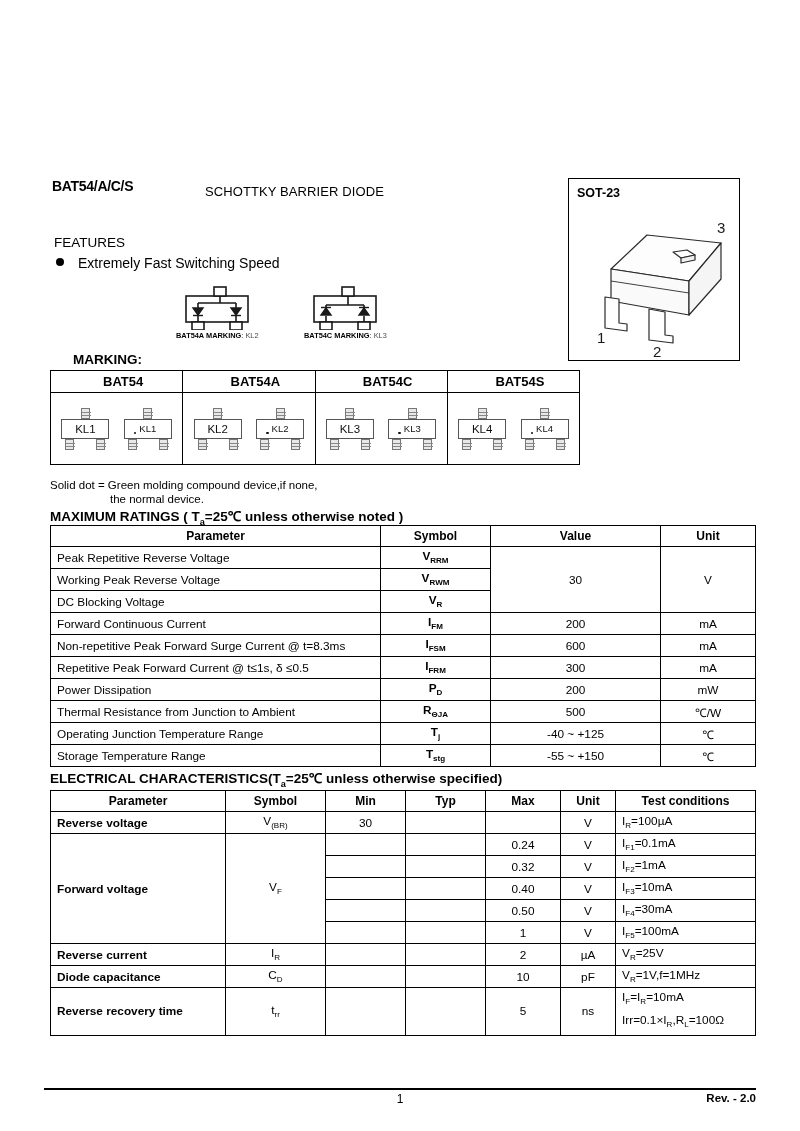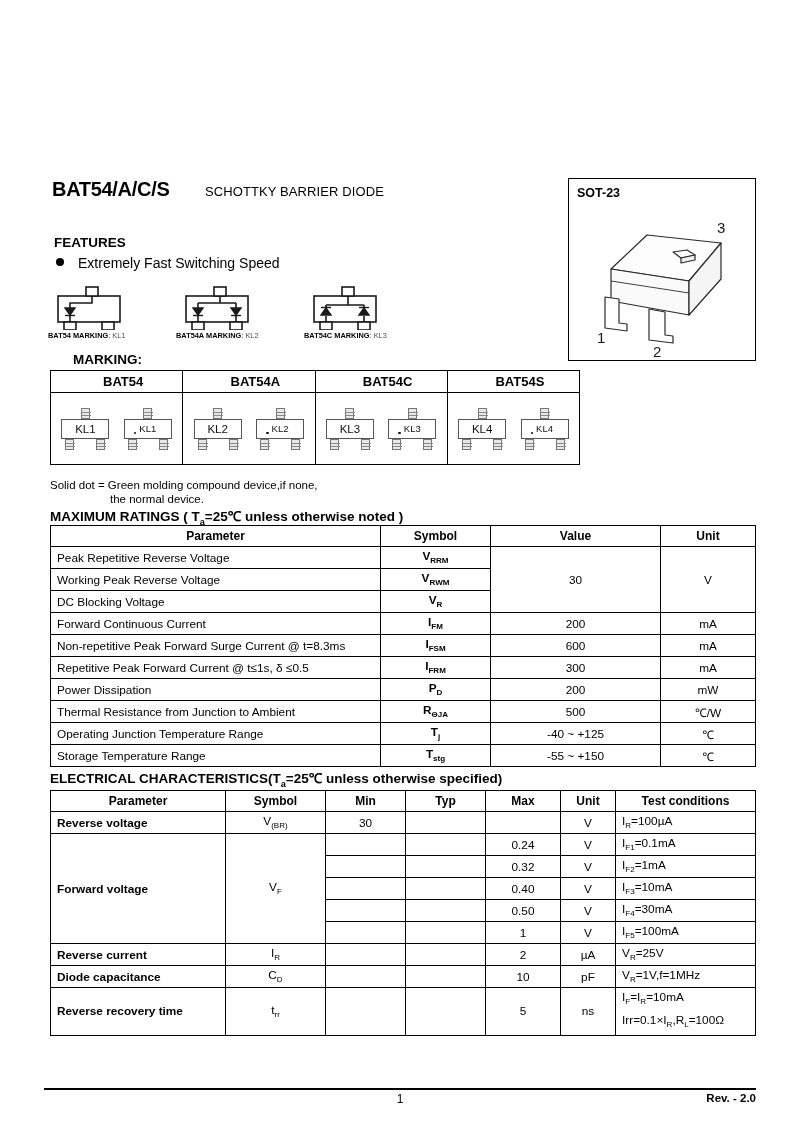--- a/index.html
+++ b/index.html
@@ -26,49 +26,49 @@
   }
   .doc-title span {
     border-bottom: 2.5px solid #000;
     padding-bottom: 2px;
   }
 
   
   .part-no {
     position: absolute;
     top: 178px; left: 52px;
-    font-size: 20px; font-weight: bold;
+    font-size: 14px; font-weight: bold;
     letter-spacing: -0.3px;
     text-align: center;
   }
   .part-desc {
     position: absolute;
     top: 184px; left: 205px;
     font-size: 13px;
     letter-spacing: 0.1px;
   }
 
   
   .pkg-box {
     position: absolute;
     top: 178px; left: 568px;
-    width: 188px; height: 183px;
+    width: 172px; height: 183px;
     border: 1.6px solid #000;
     background: #fff;
   }
   .pkg-label {
     position: absolute; top: 7px; left: 8px;
     font-size: 12.5px; font-weight: bold;
   }
   .pkg-art { position: absolute; top: 18px; left: 0; width: 188px; height: 164px; }
 
   
   .features-hd {
     position: absolute; top: 235px; left: 54px;
-    font-size: 13.5px; font-weight: bold;
+    font-size: 13.5px; font-weight: normal;
   }
   .feature-bullet {
     position: absolute; top: 258px; left: 56px;
     width: 8px; height: 8px; border-radius: 50%;
     background: #000;
   }
   .feature-text {
     position: absolute; top: 255px; left: 78px;
     font-size: 14px;
   }
@@ -229,37 +229,20 @@
       <text x="84" y="160" font-family="Liberation Sans, sans-serif" font-size="15" fill="#1a1a1a">2</text>
     </svg>
   </div>
 
   <div class="features-hd">FEATURES</div>
   <div class="feature-bullet"></div>
   <div class="feature-text">Extremely Fast Switching Speed</div>
 
   <div class="sym-row">
 
-    <div class="sym-cell" style="left:0px;">
-      <svg width="120" height="44" viewBox="0 0 120 44">
-        <g fill="none" stroke="#1a1a1a" stroke-width="1.6">
-          <rect x="10" y="10" width="62" height="26" fill="#fff"></rect>
-          <rect x="38" y="1" width="12" height="9" fill="#fff"></rect>
-          <rect x="16" y="36" width="12" height="8" fill="#fff"></rect>
-          <rect x="54" y="36" width="12" height="8" fill="#fff"></rect>
-          <path d="M44,10 L44,17 L22,17 L22,36"></path>
-          <path d="M60,17 L60,36" stroke-width="0"></path>
-        </g>
-        <g fill="#1a1a1a" stroke="#1a1a1a" stroke-width="1.4">
-          <polygon points="17,22 27,22 22,29"></polygon>
-          <line x1="17" y1="29.5" x2="27" y2="29.5"></line>
-        </g>
-      </svg>
-      <div class="sym-cap"><b>BAT54 MARKING</b>: <i>KL1</i></div>
-    </div>
 
     <div class="sym-cell" style="left:128px;">
       <svg width="120" height="44" viewBox="0 0 120 44">
         <g fill="none" stroke="#1a1a1a" stroke-width="1.6">
           <rect x="10" y="10" width="62" height="26" fill="#fff"></rect>
           <rect x="38" y="1" width="12" height="9" fill="#fff"></rect>
           <rect x="16" y="36" width="12" height="8" fill="#fff"></rect>
           <rect x="54" y="36" width="12" height="8" fill="#fff"></rect>
           <path d="M44,10 L44,17 M22,17 L60,17 M22,17 L22,22 M60,17 L60,22 M22,30 L22,36 M60,30 L60,36"></path>
         </g>

